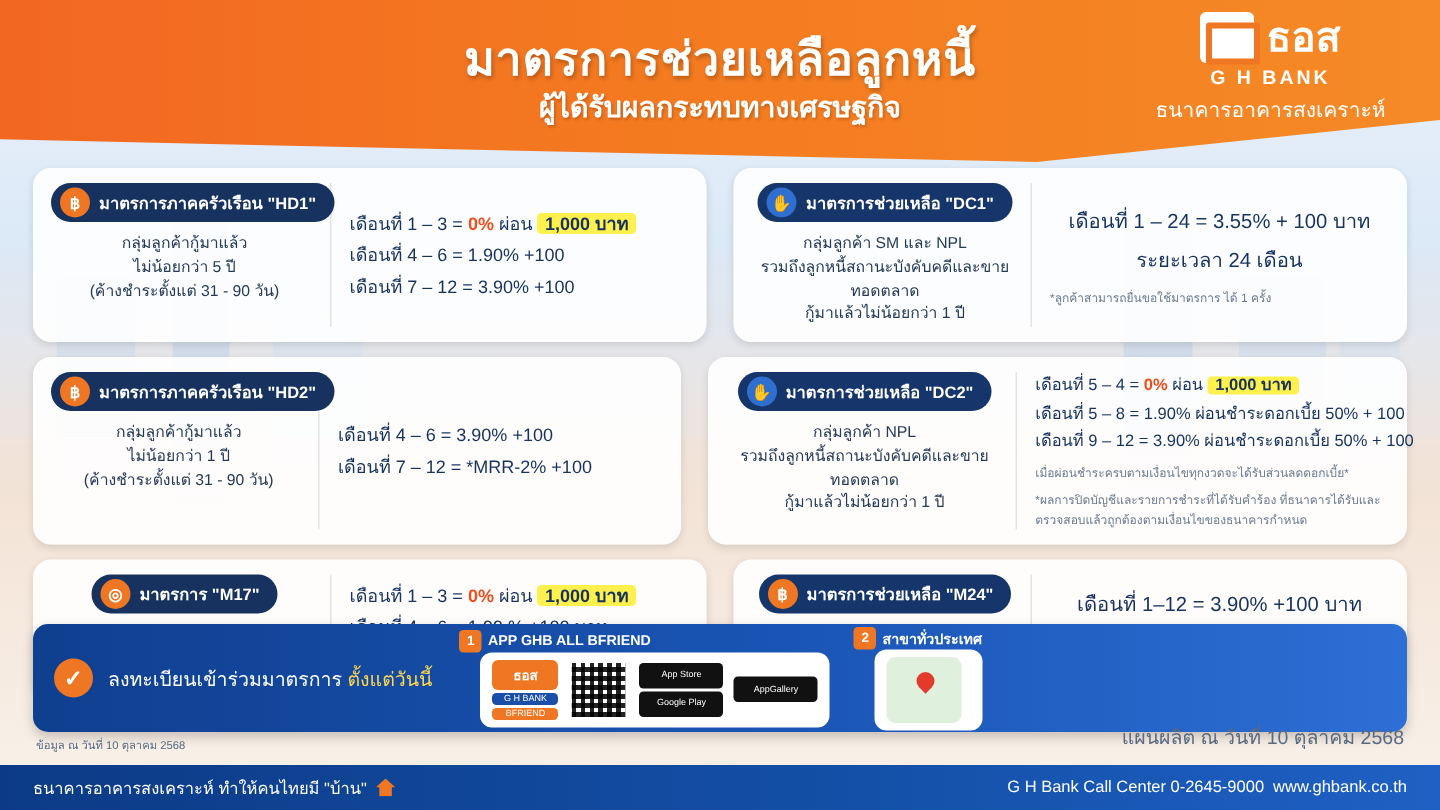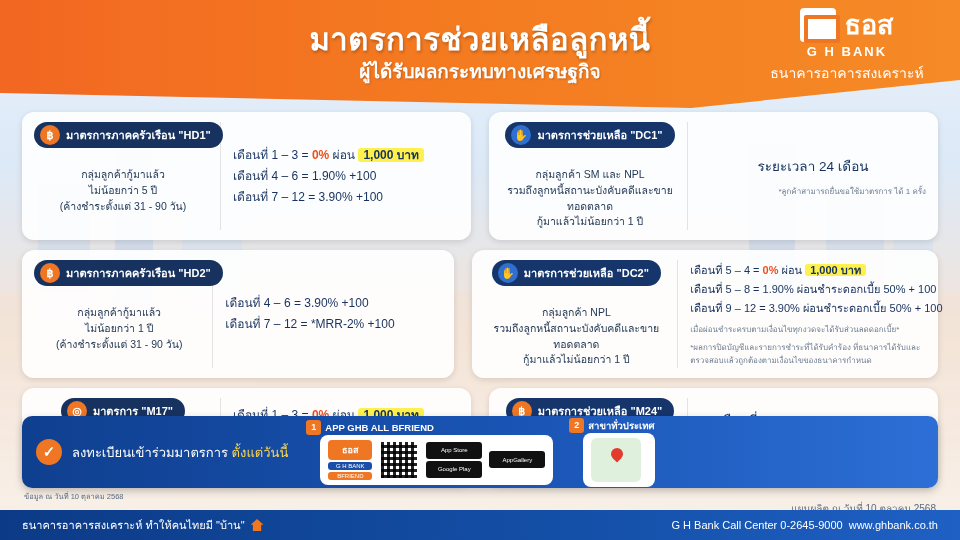--- a/index.html
+++ b/index.html
@@ -69,21 +69,21 @@
     display:inline-flex; align-items:center; gap:6px;
     background:#17325f; color:#fff; border-radius:14px;
     padding:3px 12px 3px 6px; font-size:11px; font-weight:bold; white-space:nowrap;
   }
   .pill.blue{ background:#16356b; }
   .pill-icon{
     width:20px;height:20px;border-radius:50%;background:#ef7622;
     display:inline-flex;align-items:center;justify-content:center;font-size:11px;color:#fff;
   }
   .pill-icon.c2{ background:#2f6fd0; }
-  .desc { font-size:10.5px; color:#243a57; line-height:1.5; margin-top:19px; }
+  .desc { font-size:10.5px; color:#243a57; line-height:1.5; margin-top:7px; }
   .line { font-size:12px; color:#17325f; line-height:1.75; white-space:nowrap; }
   .line.sm { font-size:11px; line-height:1.7; }
   .hl-orange{ color:#ef4d1a; font-weight:bold; }
   .hl-yellow{ background:#fff14d; padding:0 5px; border-radius:3px; font-weight:bold; color:#17325f;}
   .note{ font-size:8px; color:#6b7b90; margin-top:5px; }
   .big-line{ font-size:13.5px; color:#17325f; line-height:1.9; text-align:center; }
 
   
   .register {
     position:absolute; left:22px; right:22px; bottom:52px; height:72px;
@@ -115,21 +115,21 @@
           display:flex;align-items:center;justify-content:center;}
   .ghb-mini{ width:44px; text-align:center; }
   .ghb-mini .sq{ background:#ef7622;color:#fff;font-size:9px;font-weight:bold;border-radius:4px;padding:3px 0;}
   .ghb-mini .cap{ background:#1b4ea8;color:#fff;font-size:6px;border-radius:3px;margin-top:2px;padding:1px 0;}
   .pinmap{ width:50px;height:44px;background:#dff0dc;border-radius:6px;position:relative; }
   .pinmap:after{ content:""; position:absolute; left:20px; top:10px; width:12px;height:12px;border-radius:50% 50% 50% 0;
                  transform:rotate(-45deg); background:#e23b2e; }
 
   
   .foot-left{ position:absolute; left:24px; bottom:38px; font-size:7.5px; color:#5a6a80; }
-  .foot-right{ position:absolute; right:24px; bottom:24px; font-size:10px; color:#5a6a80; }
+  .foot-right{ position:absolute; right:24px; bottom:38px; font-size:13px; color:#5a6a80; }
   .bottombar{
     position:absolute; left:0; bottom:0; width:100%; height:30px;
     background:linear-gradient(90deg,#0c3a86 0%, #1450a8 60%, #1f60c4 100%);
     display:flex; align-items:center; justify-content:space-between; padding:0 22px;
     color:#fff; font-size:11px;
   }
   .bottombar .bl{ display:flex; align-items:center; gap:6px; }
   .mini-house{ width:13px;height:12px;background:#ef7622;clip-path:polygon(50% 0,100% 48%,82% 48%,82% 100%,18% 100%,18% 48%,0 48%); }
 </style>
 </head>
@@ -191,22 +191,23 @@
             <span class="pill-icon c2">✋</span>
             <span>มาตรการช่วยเหลือ "DC1"</span>
           </span>
           <div class="desc">
             <div>กลุ่มลูกค้า SM และ NPL</div>
             <div>รวมถึงลูกหนี้สถานะบังคับคดีและขายทอดตลาด</div>
             <div>กู้มาแล้วไม่น้อยกว่า 1 ปี</div>
           </div>
         </div>
         <div class="right">
+          <div class="big-line">เดือนที่ 1 – 24 = 3.55% + 100 บาท</div>
           <div class="big-line">ระยะเวลา 24 เดือน</div>
-          <div class="note" style="text-align:right">*ลูกค้าสามารถยื่นขอใช้มาตรการ ได้ 1 ครั้ง</div>
+          <div class="note" style="text-align:left">*ลูกค้าสามารถยื่นขอใช้มาตรการ ได้ 1 ครั้ง</div>
         </div>
       </div>
     </div>
 
     <div class="row">
       <div class="card">
         <div class="left">
           <span class="pill">
             <span class="pill-icon">฿</span>
             <span>มาตรการภาคครัวเรือน "HD2"</span>

